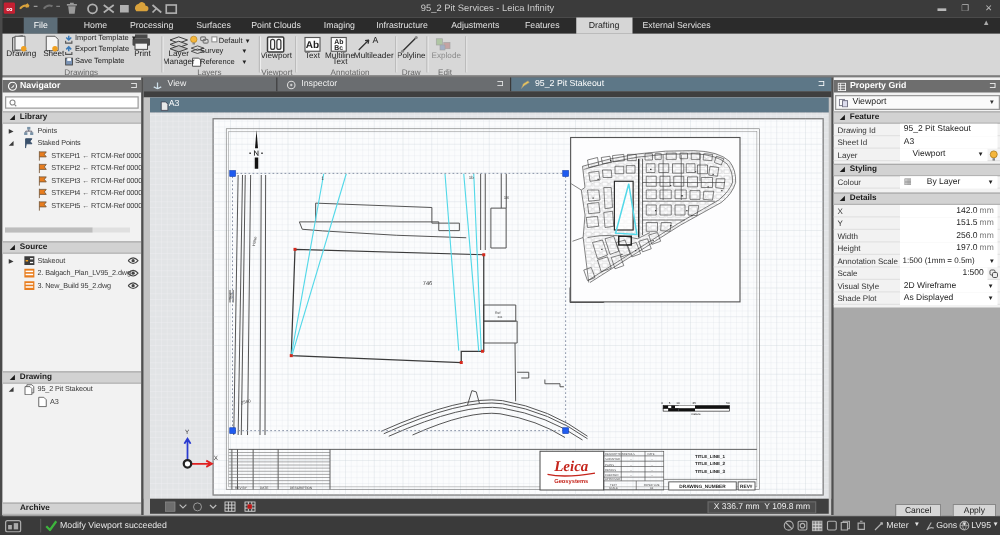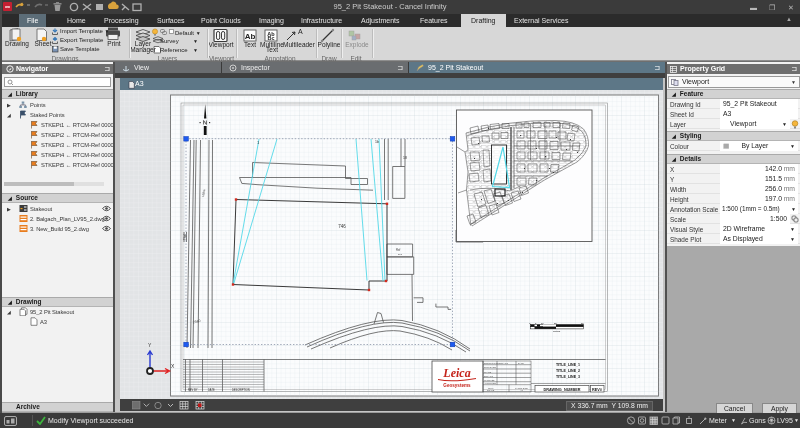--- a/index.html
+++ b/index.html
@@ -38,21 +38,21 @@
   .plab{position:absolute;left:3px;top:1.5px;font-size:6.4px;color:#333;}
   .pval{position:absolute;left:53px;top:0;width:78px;height:10px;white-space:nowrap;background:#fff;font-size:6.8px;color:#222;line-height:10px;}
   
   #status{left:0;top:413px;width:800px;height:15px;background:#3a3a3a;}
   .stext{position:absolute;color:#e6e6e6;font-size:7px;top:417px;}
 </style>
 </head>
 <body>
 
 <div class="abs" id="titlebar"></div>
-<div class="abs" id="titletext">95_2 Pit Stakeout - Cancel Infinity</div>
+<div class="abs" id="titletext">95_2 Pit Services - Leica Infinity</div>
 <svg class="abs" style="left:2px;top:1px" width="150" height="12" viewBox="0 0 150 12">
   <rect x="1" y="1" width="9" height="9" rx="1" fill="#c42032"></rect>
   <text x="5.5" y="8.4" font-size="7" fill="#fff" text-anchor="middle" font-weight="bold">∞</text>
   <path d="M14 6 q3 -4 7 -2 l-1.5 -2 m1.5 2 l-2.5 0.5" stroke="#d9a23c" stroke-width="1.6" fill="none"></path>
   <path d="M25 4 l3 0" stroke="#9a9a9a" stroke-width="1"></path>
   <path d="M33 6 q3 -4 7 -2" stroke="#707070" stroke-width="1.6" fill="none"></path>
   <path d="M43 4 l3 0" stroke="#808080" stroke-width="1"></path>
   <path d="M52.5 4 l6 0 l-0.8 6 l-4.4 0 z" fill="#9a9a9a"></path>
   <rect x="51.5" y="2.2" width="8" height="1.3" fill="#9a9a9a"></rect>
   <rect x="54" y="1.2" width="3" height="1" fill="#9a9a9a"></rect>

